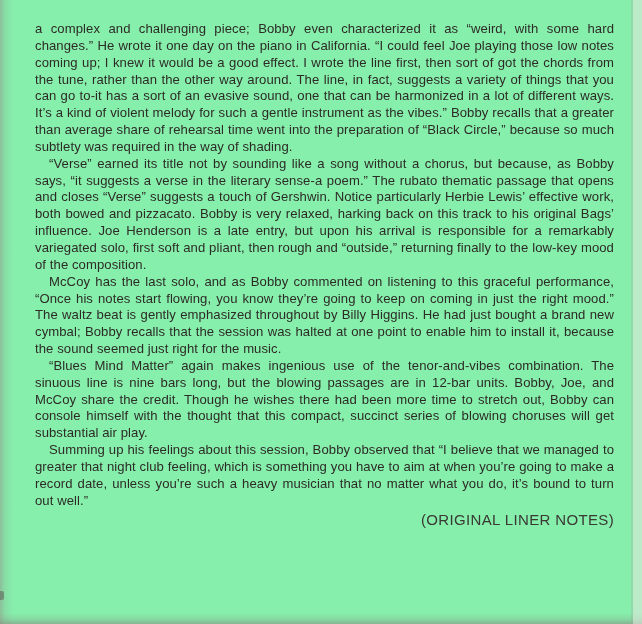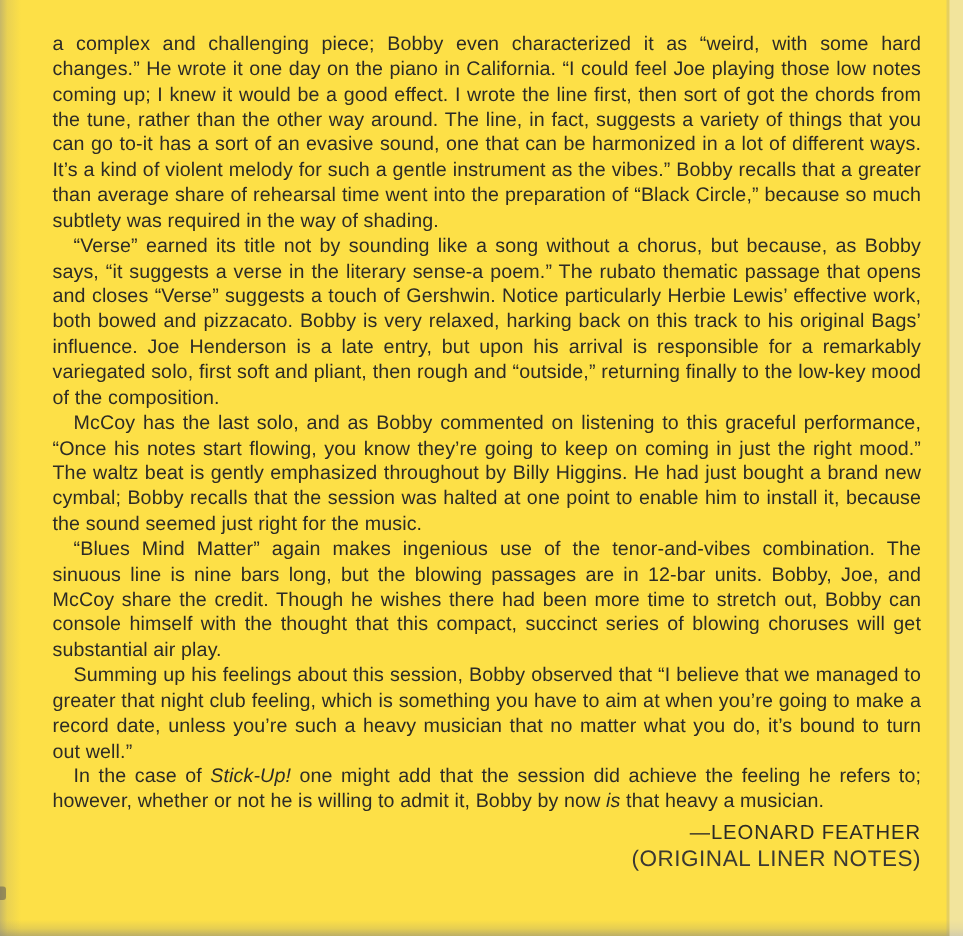--- a/index.html
+++ b/index.html
@@ -9,21 +9,21 @@
   body {
     width: 642px;
     height: 624px;
     overflow: hidden;
     background: #edecE8;
   }
   .page {
     position: relative;
     width: 642px;
     height: 624px;
-    background: #fde047;
+    background: #86efac;
     font-family: "Liberation Sans", "DejaVu Sans", sans-serif;
     color: #2d2b26;
     box-sizing: border-box;
   }
   .text-block {
     position: absolute;
     left: 35px;
     top: 21px;
     width: 579px;
   }
@@ -111,23 +111,21 @@
     <p class="para">a complex and challenging piece; Bobby even characterized it as “weird, with some hard changes.” He wrote it one day on the piano in California. “I could feel Joe playing those low notes coming up; I knew it would be a good effect. I wrote the line first, then sort of got the chords from the tune, rather than the other way around. The line, in fact, suggests a variety of things that you can go to-it has a sort of an evasive sound, one that can be harmonized in a lot of different ways. It’s a kind of violent melody for such a gentle instrument as the vibes.” Bobby recalls that a greater than average share of rehearsal time went into the preparation of “Black Circle,” because so much subtlety was required in the way of shading.</p>
 
     <p class="para indent">“Verse” earned its title not by sounding like a song without a chorus, but because, as Bobby says, “it suggests a verse in the literary sense-a poem.” The rubato thematic passage that opens and closes “Verse” suggests a touch of Gershwin. Notice particularly Herbie Lewis’ effective work, both bowed and pizzacato. Bobby is very relaxed, harking back on this track to his original Bags’ influence. Joe Henderson is a late entry, but upon his arrival is responsible for a remarkably variegated solo, first soft and pliant, then rough and “outside,” returning finally to the low-key mood of the composition.</p>
 
     <p class="para indent">McCoy has the last solo, and as Bobby commented on listening to this graceful performance, “Once his notes start flowing, you know they’re going to keep on coming in just the right mood.” The waltz beat is gently emphasized throughout by Billy Higgins. He had just bought a brand new cymbal; Bobby recalls that the session was halted at one point to enable him to install it, because the sound seemed just right for the music.</p>
 
     <p class="para indent">“Blues Mind Matter” again makes ingenious use of the tenor-and-vibes combination. The sinuous line is nine bars long, but the blowing passages are in 12-bar units. Bobby, Joe, and McCoy share the credit. Though he wishes there had been more time to stretch out, Bobby can console himself with the thought that this compact, succinct series of blowing choruses will get substantial air play.</p>
 
     <p class="para indent">Summing up his feelings about this session, Bobby observed that “I believe that we managed to greater that night club feeling, which is something you have to aim at when you’re going to make a record date, unless you’re such a heavy musician that no matter what you do, it’s bound to turn out well.”</p>
 
-    <p class="para indent"><span>In the case of </span><em>Stick-Up!</em><span> one might add that the session did achieve the feeling he refers to; however, whether or not he is willing to admit it, Bobby by now </span><em>is</em><span> that heavy a musician.</span></p>
 
-    <div class="byline">—LEONARD FEATHER</div>
 
     <div class="byline-note">(ORIGINAL LINER NOTES)</div>
 
   </div>
 
   <div class="edge-left"></div>
   <div class="edge-bottom"></div>
   <div class="edge-right-line"></div>
   <div class="edge-right-outer"></div>
   <div class="edge-notch"></div>

